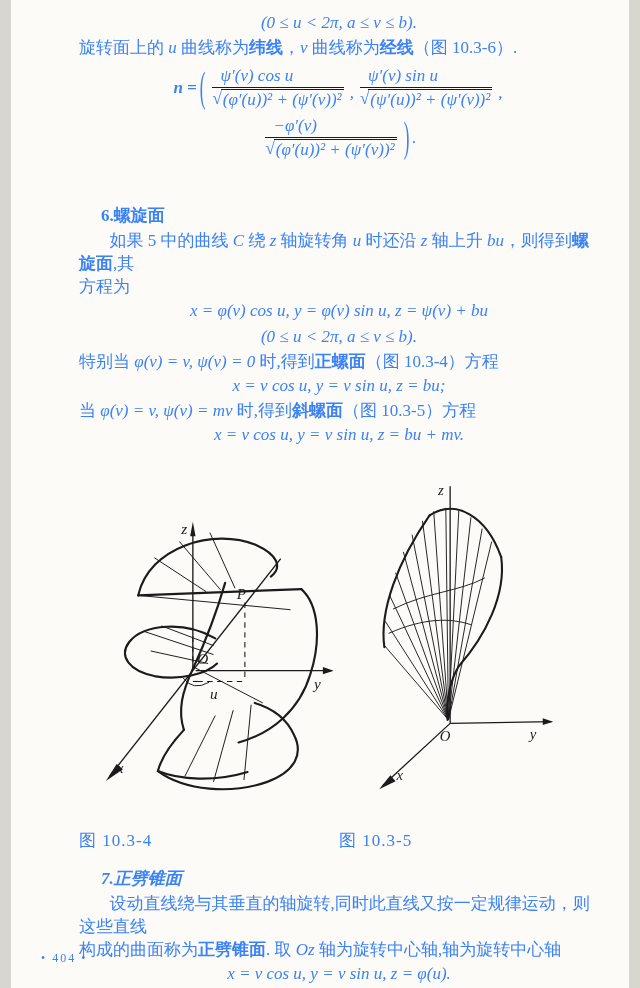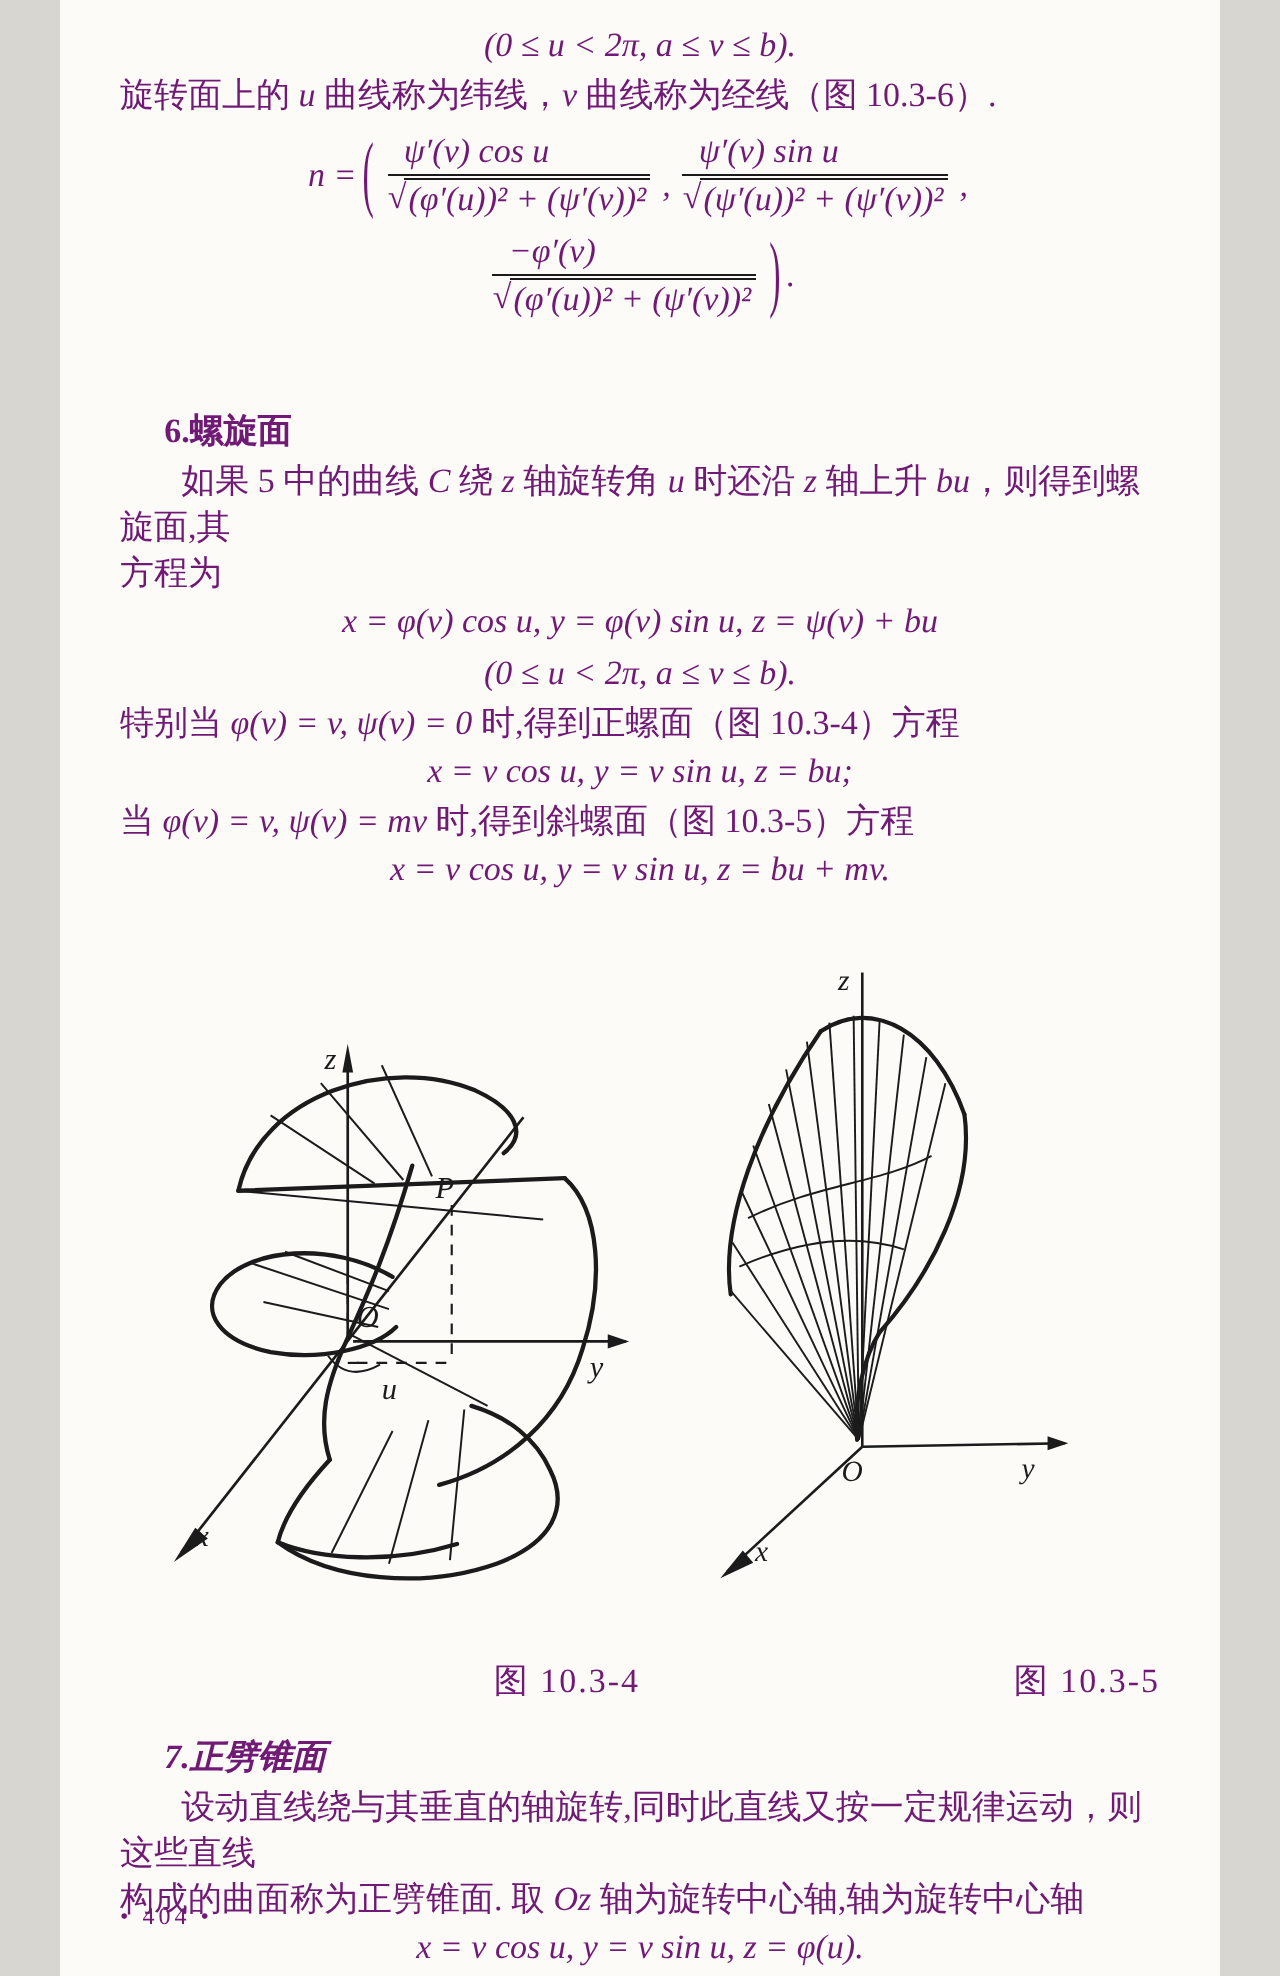--- a/index.html
+++ b/index.html
@@ -1,26 +1,27 @@
 <!DOCTYPE html>
 <html><head>
 <meta charset="utf-8">
 <style>
   html,body{margin:0;padding:0;background:#d8d6d0;}
   .page{
     position:relative;width:580px;height:988px;margin:0 auto;
-    background:#fcfbf8;color:#701a75;overflow:hidden;
+    background:#fcfbf8;color:#3b82f6;overflow:hidden;
     font-family:"Liberation Serif","DejaVu Serif",serif;
     font-size:17px;
+    padding-left:38px;
   }
   .content{padding:10px 30px 0 30px;}
   p{margin:0;line-height:23px;}
   .center{text-align:center;}
   .m{font-family:"Liberation Serif","DejaVu Serif",serif;font-style:italic;}
-  .b{font-weight:normal;}
+  .b{font-weight:bold;}
   .i{font-style:italic;font-family:"Liberation Serif","DejaVu Serif",serif;}
   .indent{text-indent:1.8em;}
   .heading{font-weight:bold;line-height:26px;padding-left:1.3em;margin-top:40px;}
   .fline{line-height:26px;}
   
   .nblock{margin:4px 0 2px 0;}
   .nrow{display:flex;align-items:center;justify-content:center;min-height:50px;}
   .frac{display:inline-flex;flex-direction:column;align-items:center;vertical-align:middle;margin:0 4px;}
   .num{align-self:stretch;padding:0 8px 1px 8px;border-bottom:1.6px solid #1b1b1b;}
   .den{display:inline-flex;align-items:flex-start;padding-top:1px;white-space:nowrap;}
@@ -31,21 +32,21 @@
   
   .figs{display:flex;justify-content:space-between;margin-top:8px;}
   .figs svg{display:block;}
   svg .lbl{font-family:"Liberation Serif","DejaVu Serif",serif;font-style:italic;font-size:17px;fill:#1b1b1b;}
   svg .sb{stroke:#1b1b1b;stroke-width:2.4;fill:none;stroke-linecap:round;}
   svg .st{stroke:#1b1b1b;stroke-width:1.1;fill:none;}
   svg .ax{stroke:#1b1b1b;stroke-width:1.5;fill:none;}
   svg .da{stroke:#1b1b1b;stroke-width:1.2;fill:none;stroke-dasharray:6 5;}
   svg .ar{fill:#1b1b1b;stroke:none;}
   .caps{display:flex;margin-top:2px;line-height:22px;}
-  .caps div{width:50%;text-align:right;letter-spacing:1px;}
+  .caps div{width:50%;text-align:left;letter-spacing:1px;}
   .pagenum{position:absolute;left:30px;bottom:22px;font-size:12px;letter-spacing:2px;}
 </style>
 </head>
 <body>
 
 <div class="page">
   <div class="content">
 
     <p class="center m fline">(0 ≤ u &lt; 2π,  a ≤ v ≤ b).</p>
 

